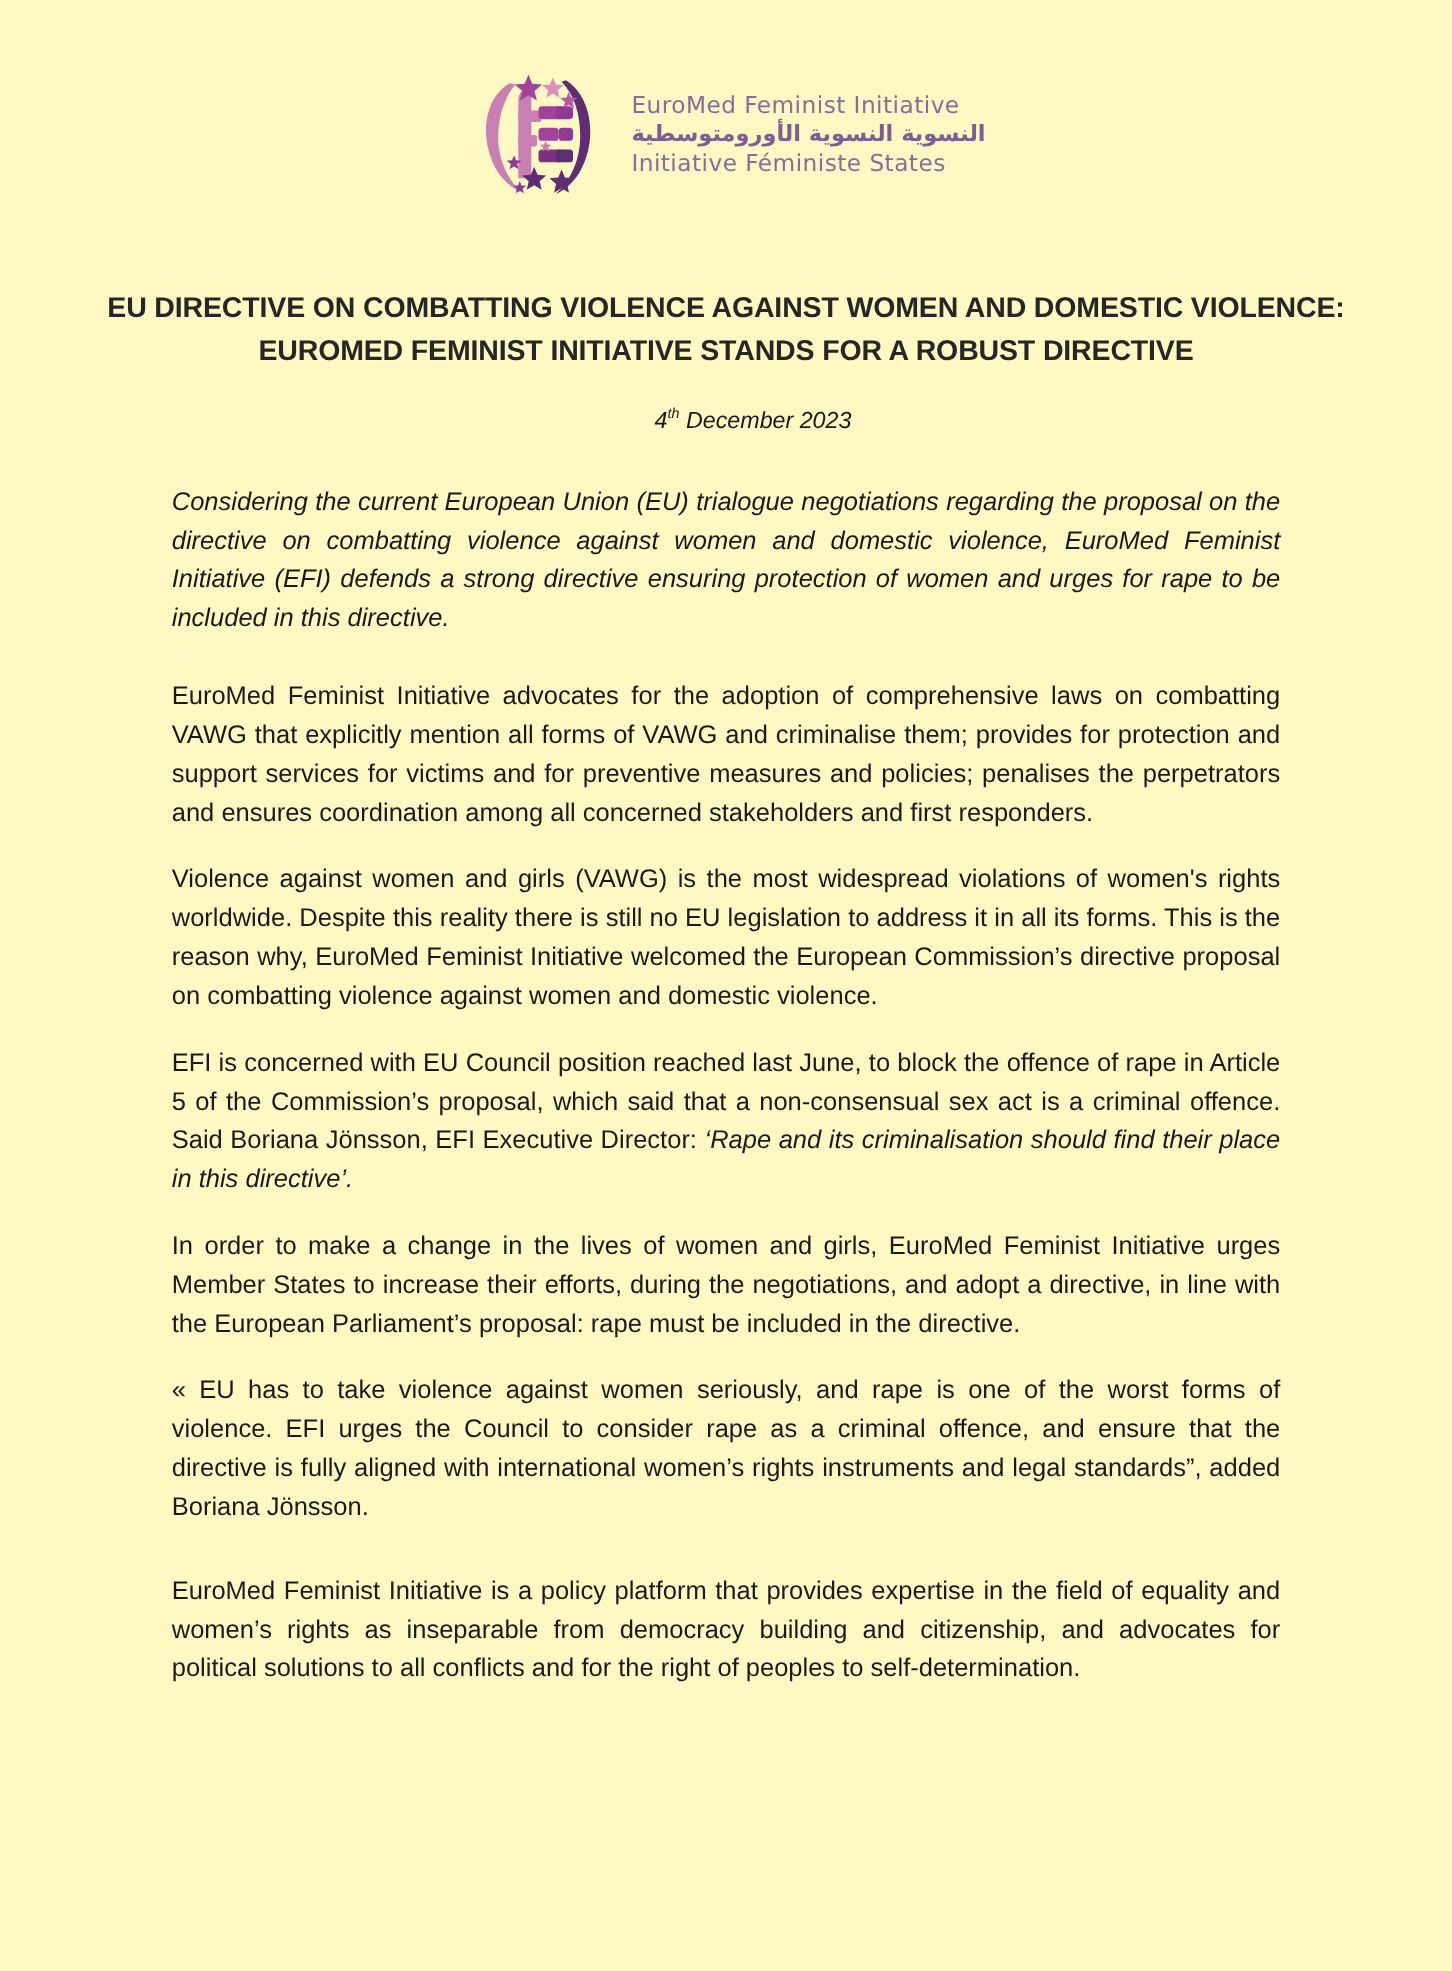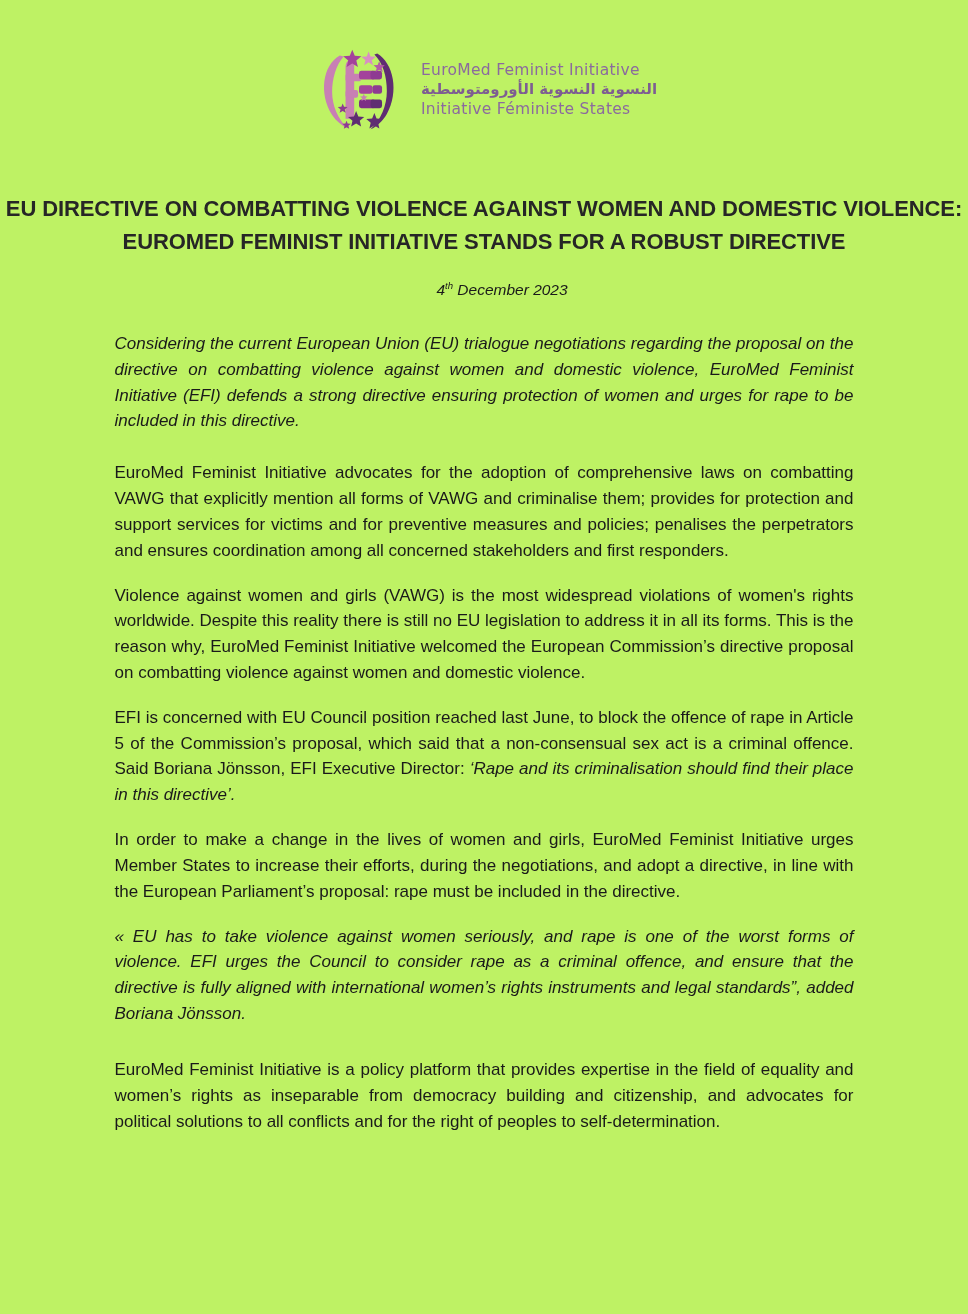--- a/index.html
+++ b/index.html
@@ -12,21 +12,21 @@
     height: 1314px;
     font-family: "Liberation Sans", sans-serif;
     color: #1a1a1a;
     overflow: hidden;
   }
 
   .page {
     position: relative;
     width: 968px;
     height: 1314px;
-    background: #bef264;
+    background: #fef9c3;
     box-sizing: border-box;
   }
 
   
   .logo-header {
     display: flex;
     align-items: center;
     justify-content: center;
     gap: 14px;
     padding-top: 42px;
@@ -56,21 +56,21 @@
     font-weight: 700;
     color: #7e5d92;
     direction: rtl;
   }
 
   
   .doc-title {
     margin: 0;
     padding-top: 54px;
     text-align: center;
-    font-size: 22px;
+    font-size: 19px;
     font-weight: bold;
     color: #262626;
     line-height: 1.52;
     letter-spacing: -0.1px;
   }
   .doc-title .tline {
     display: block;
   }
 
   .doc-date {
@@ -100,21 +100,20 @@
     line-height: 1.52;
     text-align: justify;
     color: #1a1a1a;
   }
   p.para.lead {
     font-weight: normal;
     font-style: italic;
     margin-bottom: 26px;
   }
   p.para.emphatic {
-    font-style: italic;
     margin-bottom: 30px;
     margin-top: 10px;
   }
   p.para.closing {
     font-weight: normal;
     margin-bottom: 0;
   }
   p.para.spaced-before {
     margin-top: 17px;
   }

